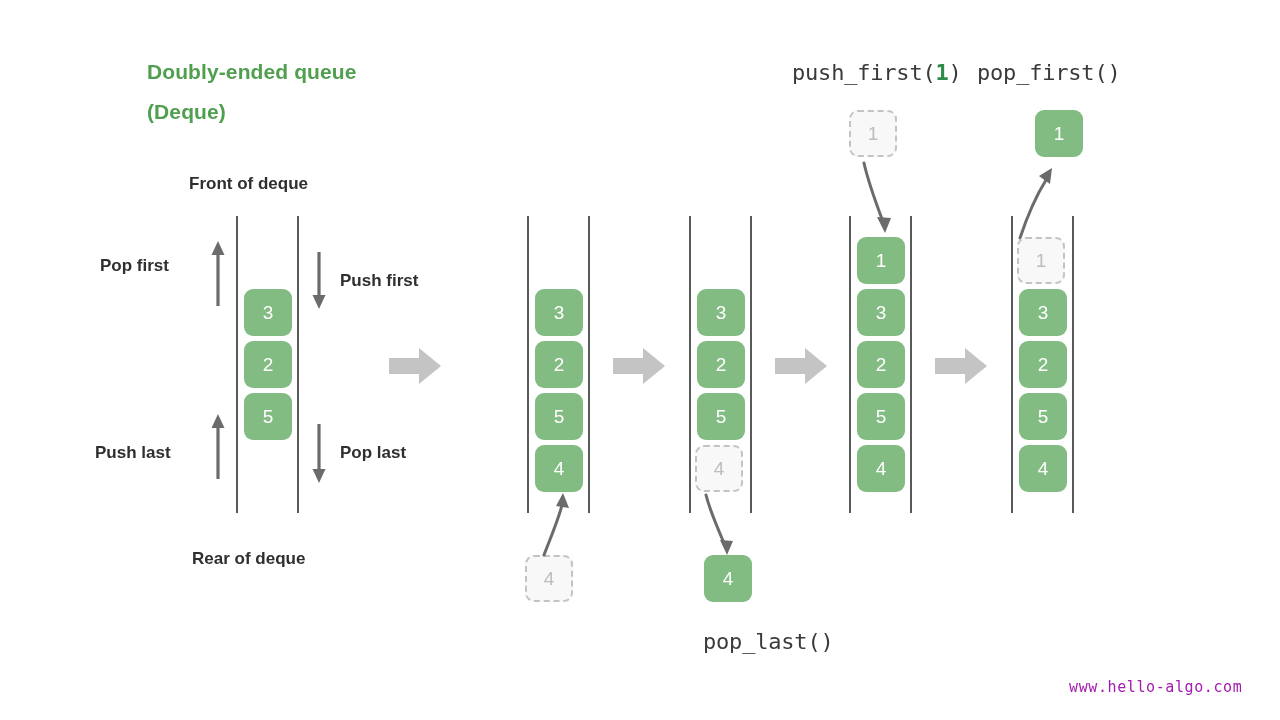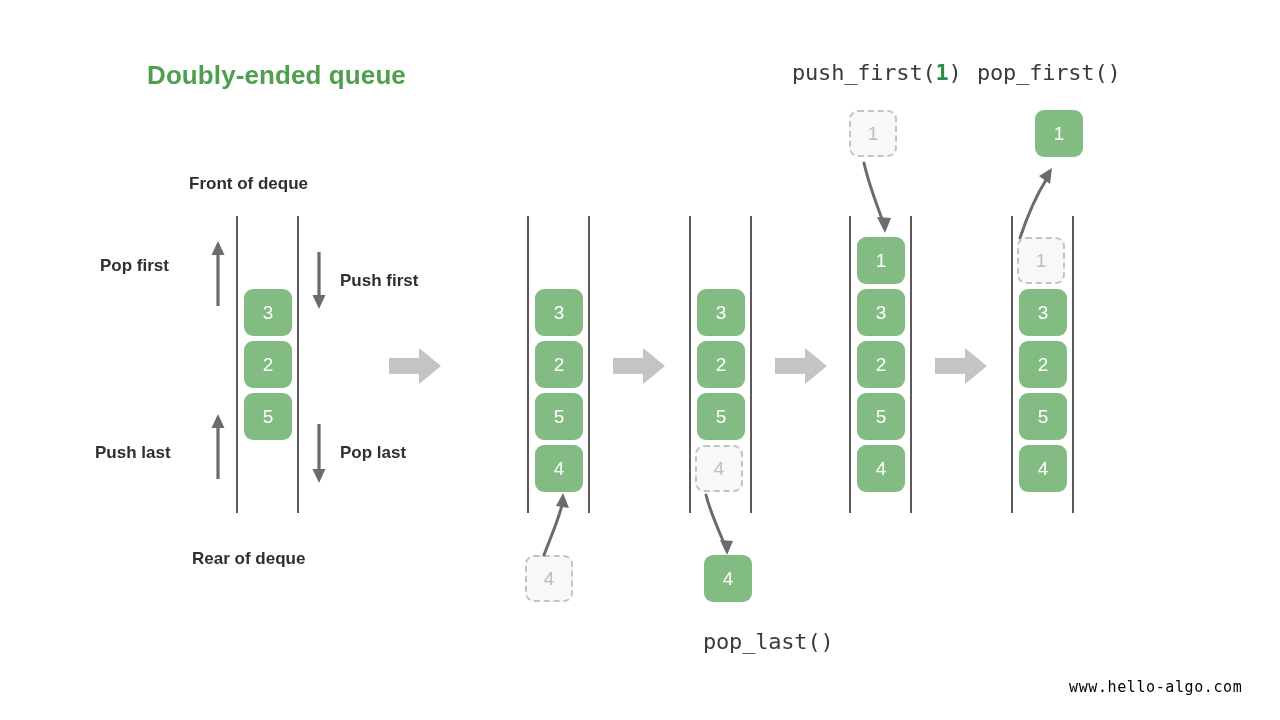--- a/index.html
+++ b/index.html
@@ -9,21 +9,21 @@
     font-family: "Liberation Sans", sans-serif;
     overflow: hidden;
   }
   #stage { position: relative; width: 1280px; height: 720px; }
 
   
   .title-line {
     position: absolute;
     color: #4f9f4f;
     font-weight: bold;
-    font-size: 26px;
+    font-size: 21px;
     text-align: left;
     white-space: nowrap;
     letter-spacing: .1px;
   }
   .label-bold {
     position: absolute;
     color: #2f2f2f;
     font-weight: bold;
     font-size: 17px;
     white-space: nowrap;
@@ -33,21 +33,21 @@
     color: #3a3a3a;
     font-family: "DejaVu Sans Mono", "Liberation Mono", monospace;
     font-size: 22px;
     white-space: nowrap;
     letter-spacing: -0.2px;
   }
   .mono-label .arg { color: #2e8b48; font-weight: bold; }
 
   .watermark {
     position: absolute;
-    color: #000000;
+    color: #a21caf;
     font-family: "DejaVu Sans Mono", "Liberation Mono", monospace;
     font-size: 15px;
     letter-spacing: .6px;
     white-space: nowrap;
   }
 
   
   .rail {
     position: absolute;
     width: 1.6px;
@@ -79,20 +79,21 @@
   .chev { position: absolute; }
 
   svg { display: block; overflow: visible; }
 </style>
 </head>
 <body>
 
 <div id="stage">
 
   <div class="title-line" style="left:147px; top:60px; width:245px;">Doubly-ended queue</div>
+  <div class="title-line" style="left:147px; top:100px; width:245px;">(Deque)</div>
 
   <div class="label-bold" style="left:189px; top:174px;">Front of deque</div>
   <div class="label-bold" style="left:192px; top:549px;">Rear of deque</div>
 
   <div class="label-bold" style="left:100px; top:256px;">Pop first</div>
   <div class="label-bold" style="left:340px; top:271px;">Push first</div>
   <div class="label-bold" style="left:95px; top:443px;">Push last</div>
   <div class="label-bold" style="left:340px; top:443px;">Pop last</div>
 
   <div class="lin-arrow" style="left:206px; top:238px;">

